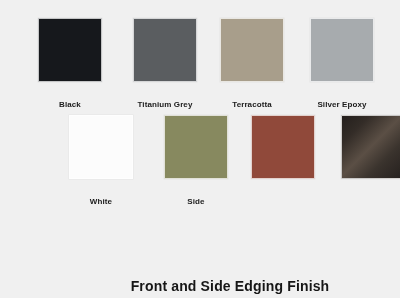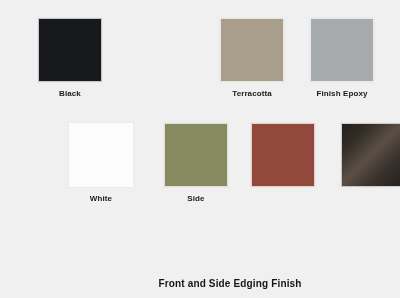--- a/index.html
+++ b/index.html
@@ -27,80 +27,84 @@
     text-align: center;
   }
   .chip {
     width: 64px;
     height: 64px;
     box-sizing: border-box;
     border: 1px solid rgba(255,255,255,0.75);
     box-shadow: 0 0 0 0.5px rgba(0,0,0,0.05);
   }
   .caption {
-    margin-top: 7px;
+    margin-top: 18px;
     font-size: 8px;
     font-weight: bold;
     color: #1b1b1b;
     line-height: 10px;
     letter-spacing: 0.1px;
     white-space: nowrap;
   }
 
   
   .c0 { left: 38px; }
   .c1 { left: 133px; }
   .c2 { left: 220px; }
   .c3 { left: 310px; }
 
   
   .r0 { top: 18px; }
-  .r1 { top: 123px; padding-left: 31px; }
+  .r1 { top: 115px; padding-left: 31px; }
   .r2 { top: 205px; }
 
   
   .cell .caption {
     position: relative;
     width: 110px;
     margin-left: -23px;
   }
 
   
   .figure-caption {
     position: absolute;
     left: 130px;
     top: 278px;
     width: 200px;
     text-align: center;
-    font-size: 10px;
+    font-size: 14px;
     font-weight: bold;
     color: #161616;
     letter-spacing: 0.15px;
     white-space: nowrap;
   }
 </style>
 </head>
 <body style="background: rgb(240, 240, 240);">
 
 <div class="board">
 
   <div class="cell c0 r0">
     <div class="chip" style="background: rgb(22, 24, 28);"></div>
     <div class="caption">Black</div>
   </div>
 
+  <div class="cell c1 r0">
+    <div class="chip" style="background: rgb(90, 93, 96);"></div>
+    <div class="caption">Titanium Grey</div>
+  </div>
 
   <div class="cell c2 r0">
     <div class="chip" style="background: rgb(168, 158, 139);"></div>
     <div class="caption">Terracotta</div>
   </div>
 
   <div class="cell c3 r0">
     <div class="chip" style="background: rgb(167, 171, 174);"></div>
-    <div class="caption">Finish Epoxy</div>
+    <div class="caption">Silver Epoxy</div>
   </div>
 
   <div class="cell c0 r1">
     <div class="chip" style="background: rgb(252, 252, 252);"></div>
     <div class="caption">White</div>
   </div>
 
   <div class="cell c1 r1">
     <div class="chip" style="background: rgb(135, 137, 95);"></div>
     <div class="caption">Side</div>

